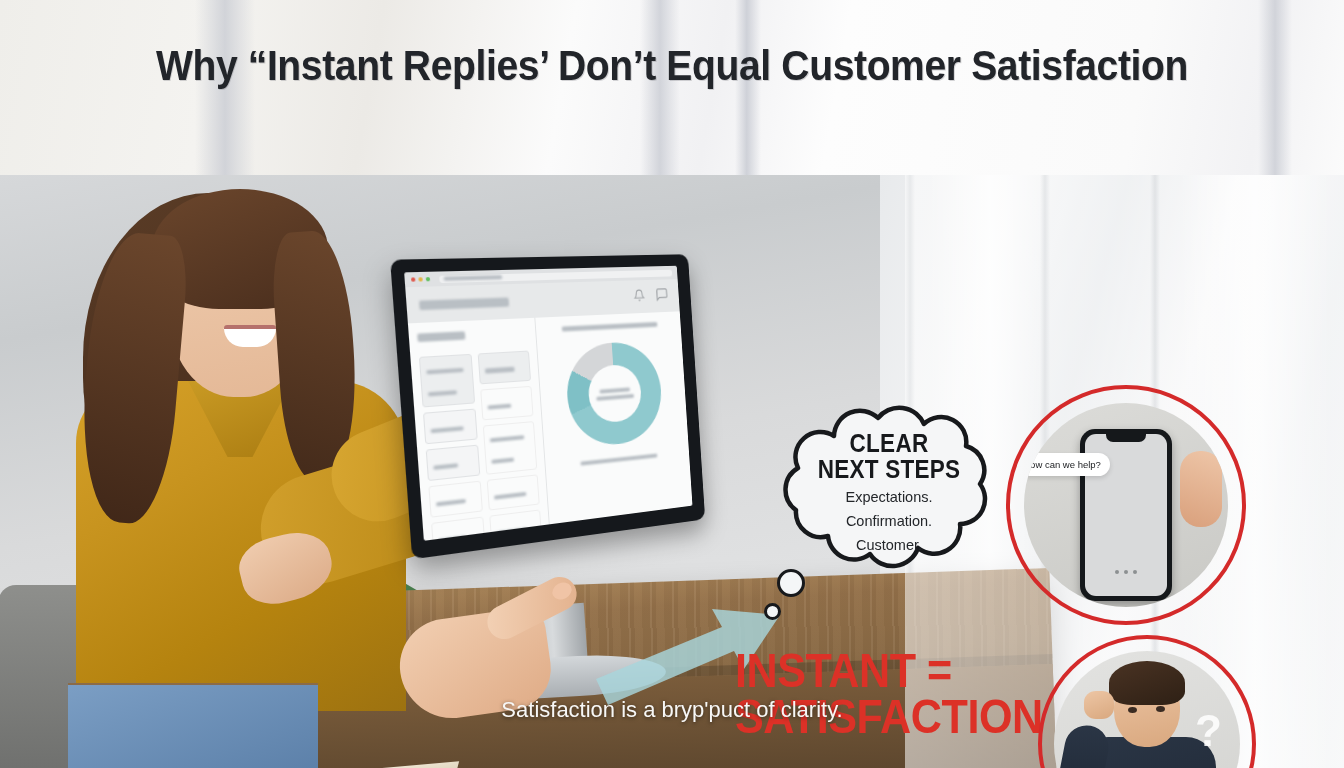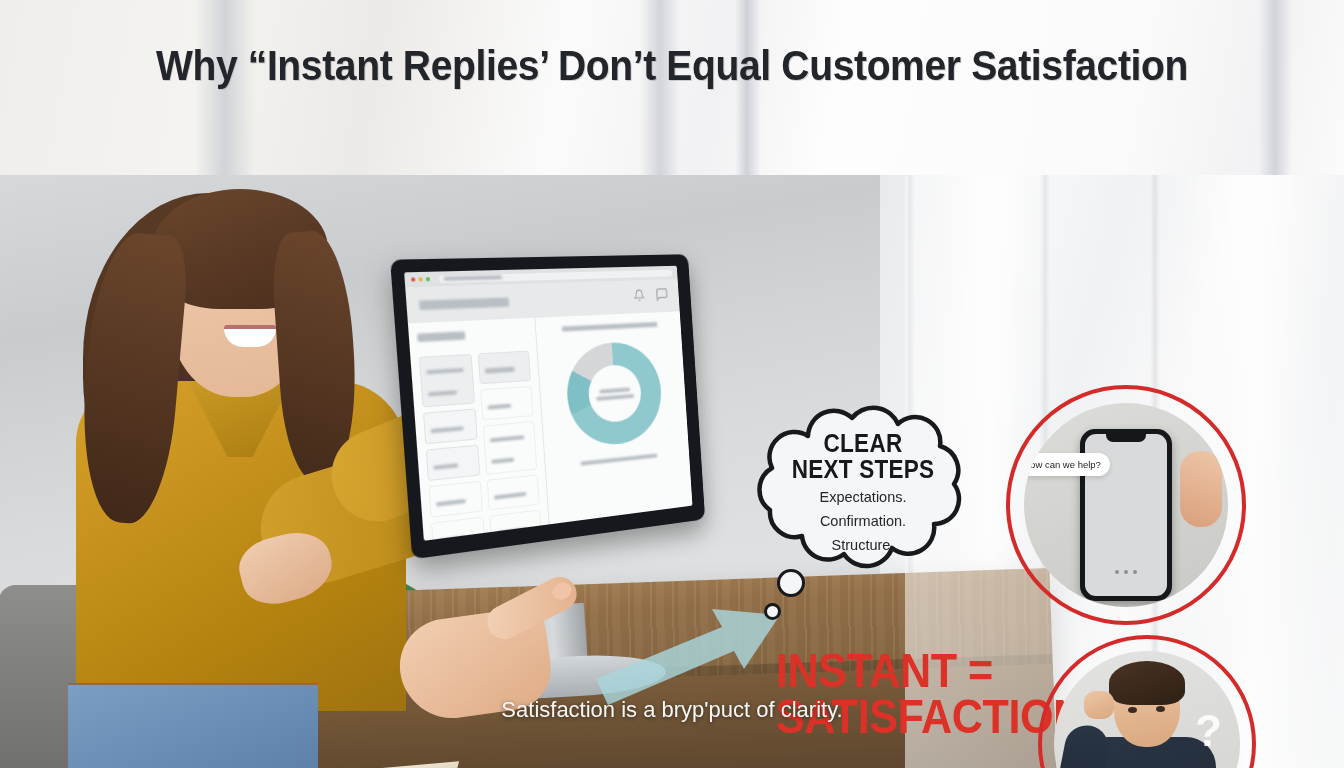--- a/index.html
+++ b/index.html
@@ -134,35 +134,35 @@
   .ph-palm { position:absolute; left:0; top:36px; width:150px; height:100px;
     background:linear-gradient(150deg,#f2cfb2,#dfab86); border-radius:50px 24px 44px 56px; transform:rotate(-8deg); }
   .ph-finger { position:absolute; left:84px; top:12px; width:96px; height:34px;
     background:linear-gradient(120deg,#f3d2b6,#e3b18d); border-radius:18px; transform:rotate(-27deg); }
   .ph-nail { position:absolute; left:152px; top:4px; width:20px; height:16px;
     background:#f0c4a6; border-radius:50%; transform:rotate(-27deg); }
   .notebook { position:absolute; left:378px; top:590px; width:78px; height:24px;
     background:linear-gradient(175deg,#f0e7d4,#cfc3a9); transform:rotate(-5deg) skewX(-20deg); }
 
   
-  .bubble { position:absolute; left:748px; top:227px; width:230px; height:168px; }
+  .bubble { position:absolute; left:774px; top:227px; width:230px; height:168px; }
   .bubble svg { position:absolute; inset:0; }
   .bubble-txt { position:absolute; left:0; top:28px; width:230px; text-align:center; }
   .b-line1 { font-size:25px; font-weight:bold; color:#17191c; letter-spacing:.3px;
     transform:scaleX(.9); line-height:1.05; }
   .b-line2 { font-size:25px; font-weight:bold; color:#17191c; letter-spacing:.3px;
     transform:scaleX(.9); line-height:1.05; }
   .b-sub { font-size:14.5px; color:#23262a; line-height:1.38; margin-top:4px; }
   .bub-dot { position:absolute; border:3.5px solid #17191c; border-radius:50%; background:#f4f6f7; }
 
   
   .arrow { position:absolute; left:594px; top:432px; width:190px; height:106px; }
 
   
-  .redline { position:absolute; left:776px; top:472px; width:330px; }
+  .redline { position:absolute; left:735px; top:472px; width:330px; }
   .redline div { color:#dc3127; font-weight:bold; font-size:49px; line-height:.94;
     letter-spacing:-.5px; transform:scaleX(.88); transform-origin:left center; white-space:nowrap; }
   .circ-ring { position:absolute; border-radius:50%; border:4px solid #d42a2a; }
   .circ-inner { position:absolute; border-radius:50%; overflow:hidden;
     background:linear-gradient(160deg,#dcdcd9,#c9c9c5); }
 
   
   .phone-body { position:absolute; left:50%; top:26px; transform:translateX(-50%);
     width:92px; height:172px; background:#15181b; border-radius:15px; box-shadow:0 4px 10px rgba(0,0,0,.3); }
   .phone-screen { position:absolute; left:5px; top:5px; right:5px; bottom:5px;
@@ -376,21 +376,21 @@
         <path d="M60,34 A26,26 0 0,1 104,16 A27,27 0 0,1 150,22 A25,25 0 0,1 192,44
                  A25,25 0 0,1 206,82 A25,25 0 0,1 186,122 A26,26 0 0,1 144,146
                  A27,27 0 0,1 96,152 A26,26 0 0,1 54,134 A25,25 0 0,1 22,108
                  A25,25 0 0,1 24,66 A25,25 0 0,1 60,34 Z" fill="#f5f6f7" stroke="#17191c" stroke-width="4.5" stroke-linejoin="round"></path>
       </svg>
       <div class="bubble-txt">
         <div class="b-line1">CLEAR</div>
         <div class="b-line2">NEXT STEPS</div>
         <div class="b-sub">Expectations.</div>
         <div class="b-sub">Confirmation.</div>
-        <div class="b-sub">Structure.</div>
+        <div class="b-sub">Customer.</div>
       </div>
     </div>
     <div class="bub-dot" style="left:777px;top:394px;width:28px;height:28px;"></div>
     <div class="bub-dot" style="left:764px;top:428px;width:17px;height:17px;"></div>
 
     <div class="redline">
       <div>INSTANT =</div>
       <div>SATISFACTION</div>
     </div>
 

